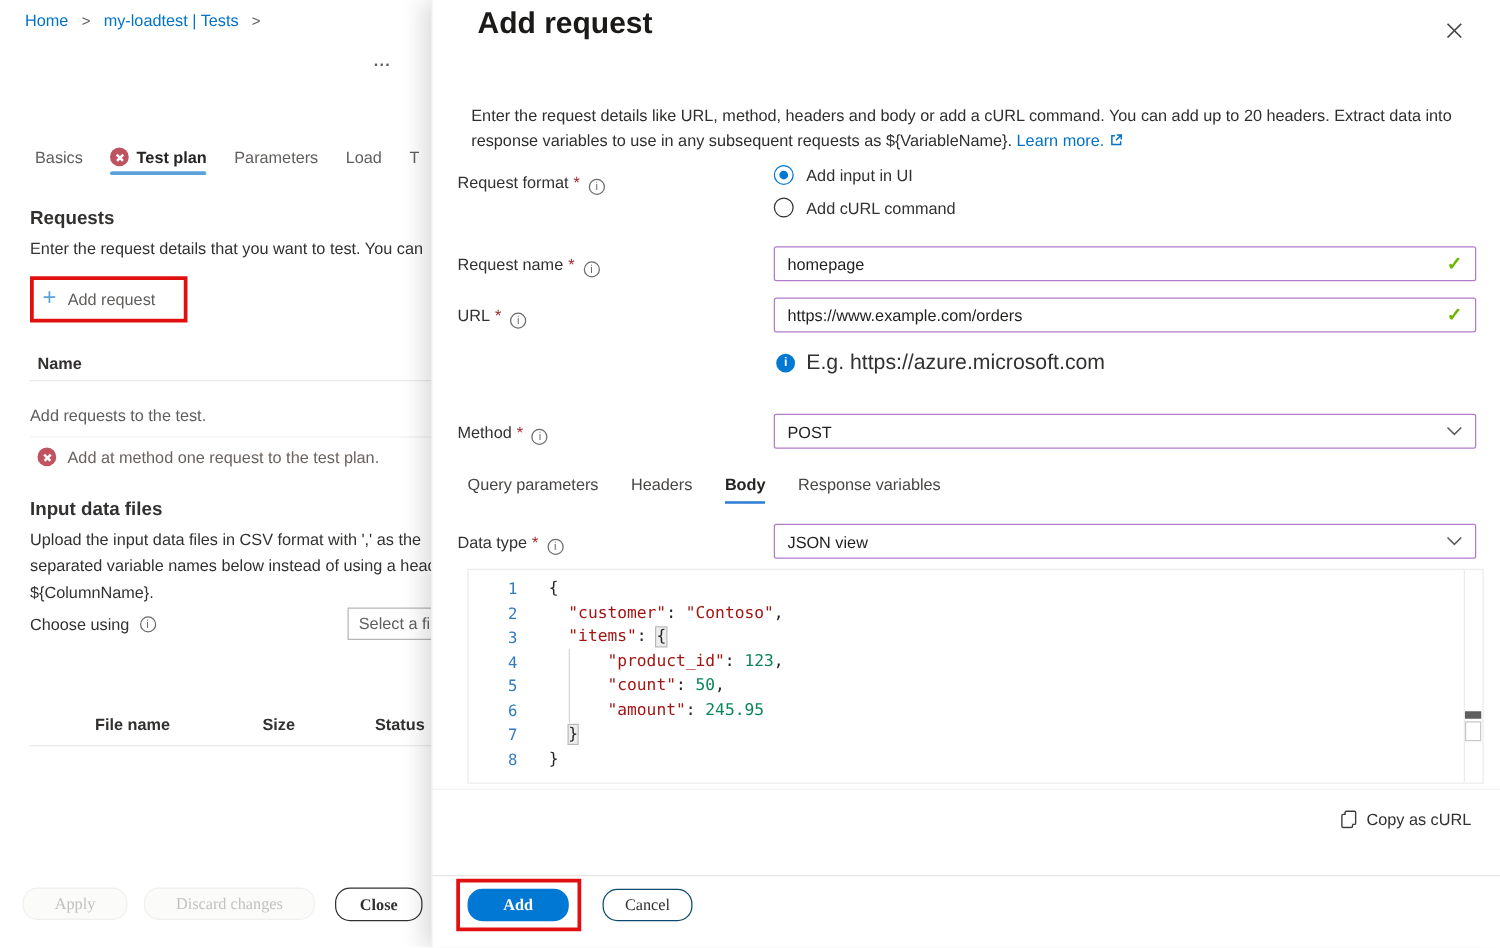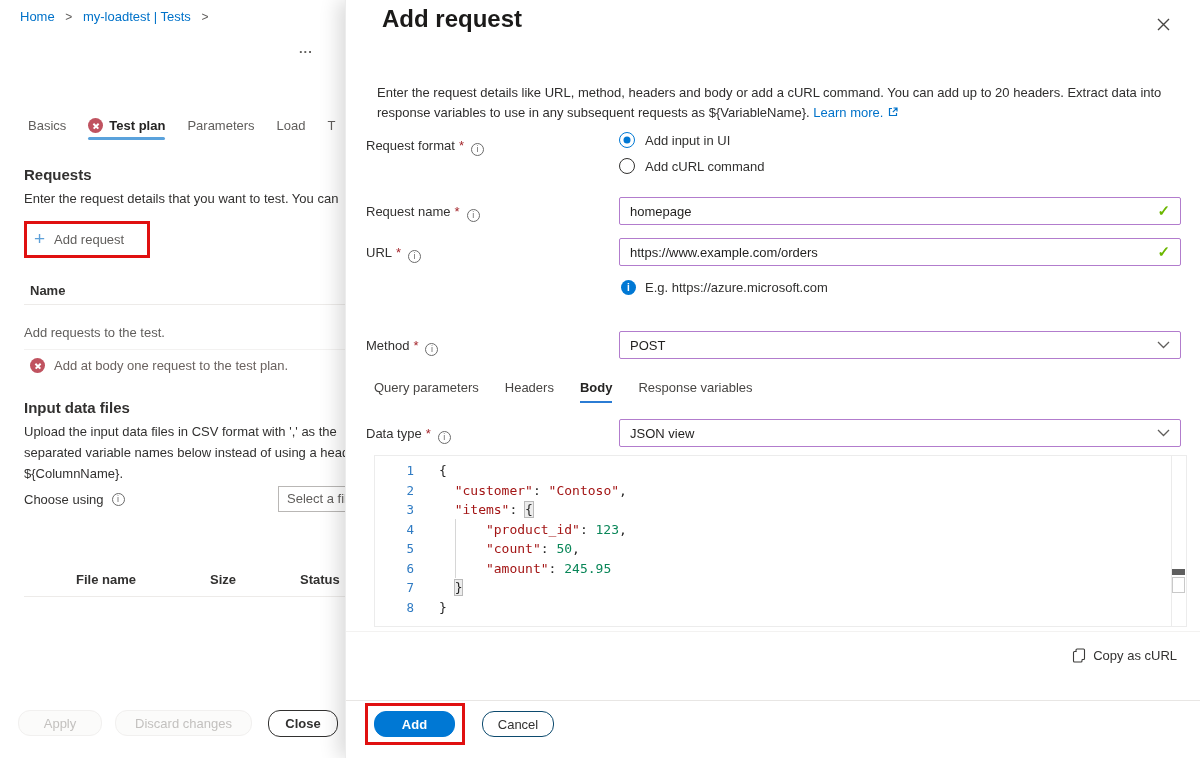--- a/index.html
+++ b/index.html
@@ -41,21 +41,21 @@
   .error-row .txt { color:#6a625f; }
 
   .info-i { display:inline-block; width:13px; height:13px; border:1px solid #6b6b6b; border-radius:50%; color:#6b6b6b;
             font-size:9px; line-height:11px; text-align:center; vertical-align:-2px; font-style:normal; }
   .choose-row { position:absolute; left:24px; top:492px; display:flex; align-items:center; gap:8px; }
   .file-input { position:absolute; left:278px; top:486px; width:120px; height:26px; border:1px solid #b9b7b5; background:#fff;
                 color:#605e5c; padding:4px 8px; white-space:nowrap; overflow:hidden; }
 
   .footer-left { position:absolute; left:0; top:710px; height:27px; }
   .btn { display:inline-flex; align-items:center; justify-content:center; font-size:13px; border-radius:12px;
-         cursor:pointer; background:#fff; border:1px solid #8a8886; color:#323130; }
+         cursor:pointer; background:#fff; border:1px solid #8a8886; color:#323130;font-family:Liberation Serif, serif; }
   .btn.disabled { background:#fbfbfa; border:1px solid #f1f0ef; color:#c3c1bf; cursor:default; }
   #apply-btn { position:absolute; left:18px; width:84px; height:26px; }
   #discard-btn { position:absolute; left:115px; width:137px; height:26px; }
   #close-btn { position:absolute; left:268px; width:70px; height:27px; border:1.5px solid #323130; font-weight:700; }
 
   
   #panel { position:absolute; left:345px; top:0; width:855px; height:758px; background:#fff;
            box-shadow:-7px 0 18px rgba(0,0,0,0.14); border-left:1px solid #ececec; }
   .panel-title { position:absolute; left:36px; top:5px; font-size:24px; font-weight:700; color:#1b1a19; }
   #panel-close { position:absolute; right:26px; top:13px; width:22px; height:22px; display:flex; align-items:center; justify-content:center; cursor:pointer; color:#484644; }
@@ -77,21 +77,21 @@
   .radio-opt { position:absolute; left:273px; display:flex; align-items:flex-end; gap:10px; cursor:pointer; }
   .radio { width:16px; height:16px; border-radius:50%; background:#fff; flex:0 0 auto; }
   .radio.sel { border:1.5px solid #0078d4; position:relative; }
   .radio.sel::after { content:""; position:absolute; left:50%; top:50%; transform:translate(-50%,-50%);
                       width:7px; height:7px; border-radius:50%; background:#0078d4; }
   .radio.unsel { border:1px solid #323130; }
 
   .hint-row { position:absolute; left:275px; top:280px; display:flex; align-items:center; gap:9px; }
   .info-filled { width:15px; height:15px; border-radius:50%; background:#0078d4; color:#fff; font-size:10px; font-weight:700;
                  line-height:15px; text-align:center; flex:0 0 auto; }
-  .hint-row .txt { font-size:13px; color:#323130; }
+  .hint-row .txt { font-size:17px; color:#323130; }
 
   .subtabs { position:absolute; left:28px; top:380px; display:flex; gap:26px; align-items:center; }
   .subtab { position:relative; color:#484644; cursor:pointer; white-space:nowrap; }
   .subtab.active { color:#252423; font-weight:700; }
   .subtab.active::after { content:""; position:absolute; left:0; right:0; bottom:-8px; height:2.5px; background:#2b7cd4; }
 
   
   #editor { position:absolute; left:28px; top:455px; width:813px; height:172px; border:1px solid #ececec; background:#fff;
             font-family:"DejaVu Sans Mono", monospace; font-size:13px; overflow:hidden; }
   .code-line { display:flex; height:19.5px; align-items:center; }
@@ -160,21 +160,21 @@
     </div>
 
     <div class="col-h" style="left:30px; top:283px;">Name</div>
     <div class="hr" style="top:304px;"></div>
 
     <div class="muted" style="position:absolute;left:24px;top:325px;white-space:nowrap;">Add requests to the test.</div>
     <div class="hr" style="top:349px; background:#f3f2f1;"></div>
 
     <div class="error-row">
       <span class="err-badge"></span>
-      <span class="txt">Add at body one request to the test plan.</span>
+      <span class="txt">Add at method one request to the test plan.</span>
     </div>
 
     <div class="section-h" style="top:399px;">Input data files</div>
     <div class="body-text" style="position:absolute;left:24px;top:421px;line-height:21px;">
       <div>Upload the input data files in CSV format with ',' as the</div>
       <div>separated variable names below instead of using a head</div>
       <div>${ColumnName}.</div>
     </div>
 
     <div class="choose-row">

